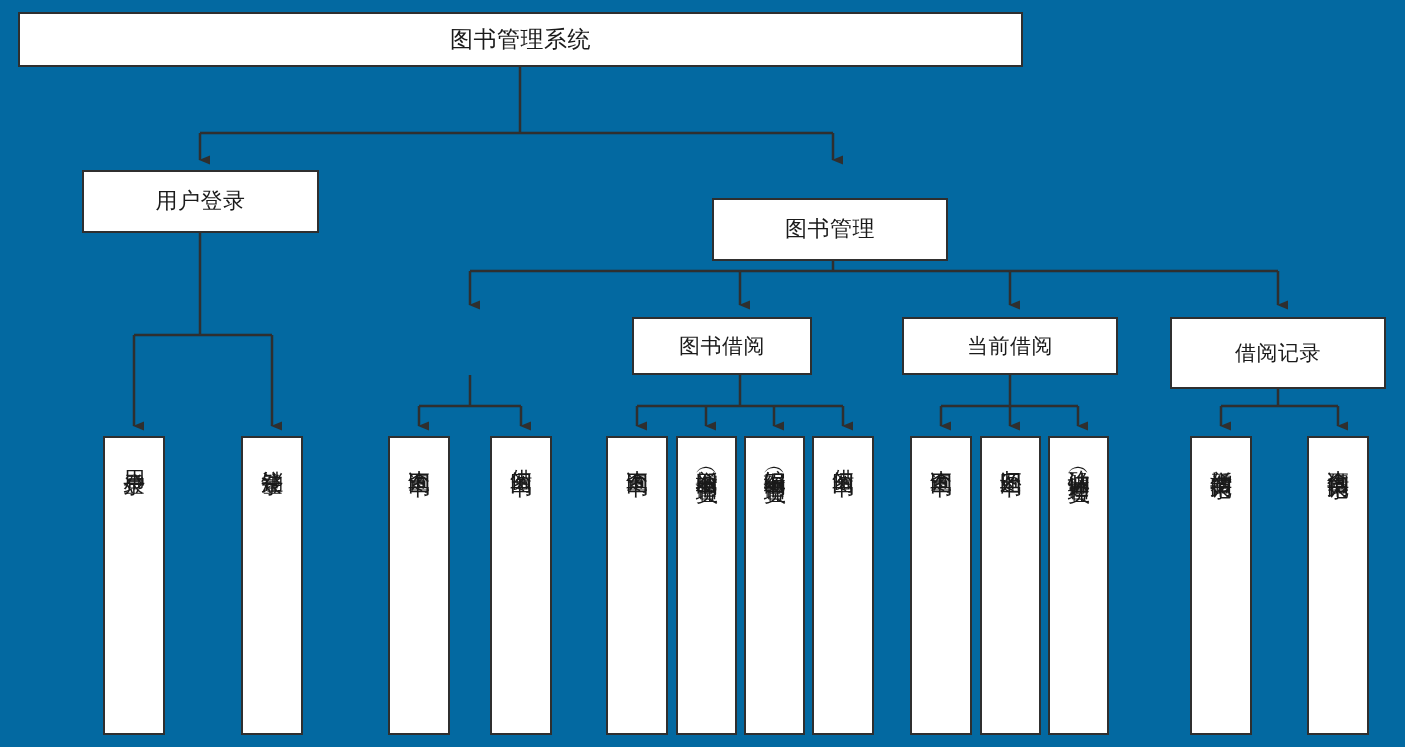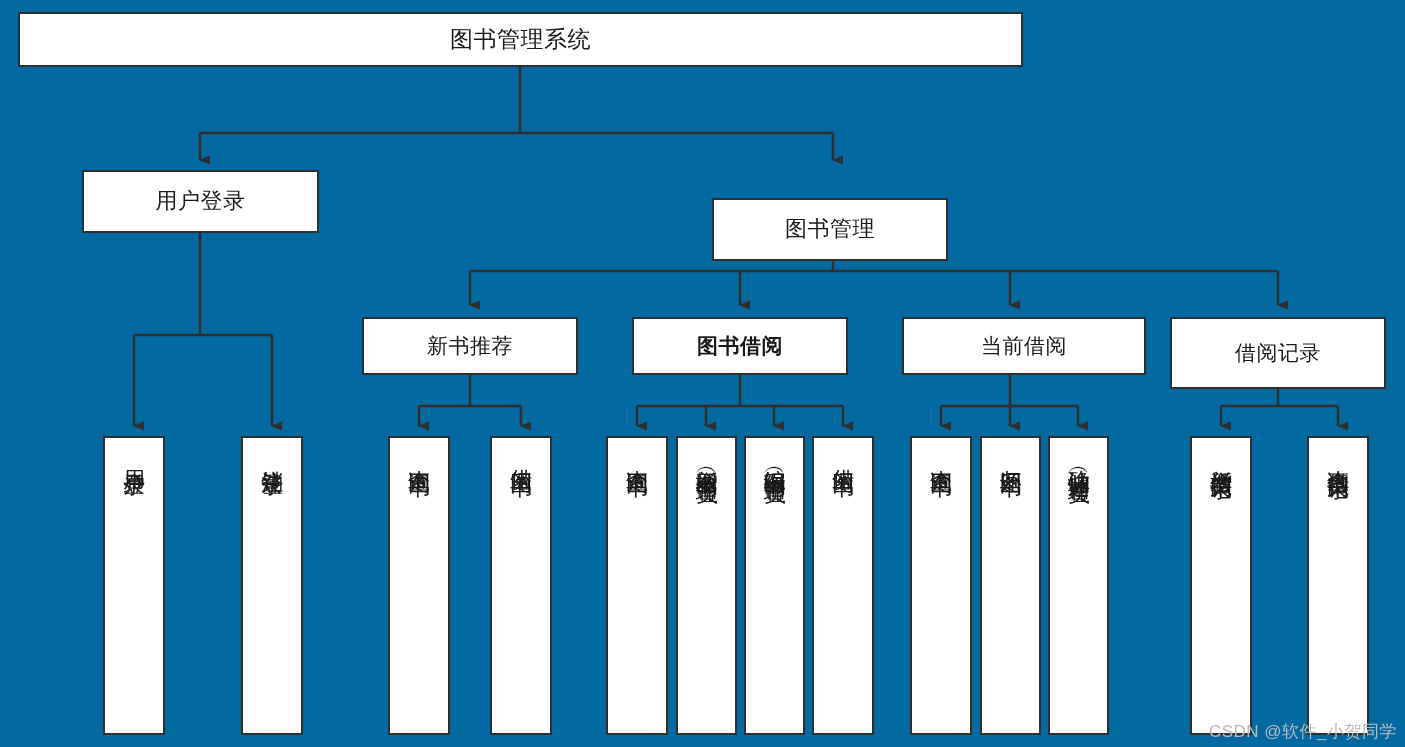--- a/index.html
+++ b/index.html
@@ -127,27 +127,24 @@
     <span class="label">图书管理系统</span>
   </div>
 
   <div class="node level1" style="left:82px; top:170px; width:237px; height:63px;">
     <span class="label">用户登录</span>
   </div>
   <div class="node level1" style="left:712px; top:170px; width:236px; height:63px;margin-top:28px;">
     <span class="label">图书管理</span>
   </div>
 
-  <div class="node level2" style="left:362px; top:317px; width:216px; height:58px;">
-    <span class="label">新书推荐</span>
-  </div>
-  <div class="node level2" style="left:632px; top:317px; width:216px; height:58px;font-weight:bold;">
+  <div class="node level2" style="left:632px; top:317px; width:180px; height:58px;">
     <span class="label">图书借阅</span>
   </div>
-  <div class="node level2" style="left:902px; top:317px; width:244px; height:58px;">
+  <div class="node level2" style="left:902px; top:317px; width:216px; height:58px;">
     <span class="label">当前借阅</span>
   </div>
   <div class="node level2" style="left:1170px; top:317px; width:216px; height:72px;">
     <span class="label">借阅记录</span>
   </div>
 
   <div class="node leaf" style="left:103px; top:436px; width:62px; height:299px;">
     <span class="label">用户登录</span>
   </div>
   <div class="node leaf" style="left:241px; top:436px; width:62px; height:299px;">
@@ -184,15 +181,14 @@
     <span class="label">确认归还（管理员）</span>
   </div>
 
   <div class="node leaf" style="left:1190px; top:436px; width:62px; height:299px;">
     <span class="label">新增借阅记录</span>
   </div>
   <div class="node leaf" style="left:1307px; top:436px; width:62px; height:299px;">
     <span class="label">查询借阅记录</span>
   </div>
 
-  <div class="watermark">CSDN @软件_小贺同学</div>
 
 </div>
 
 </body></html>

